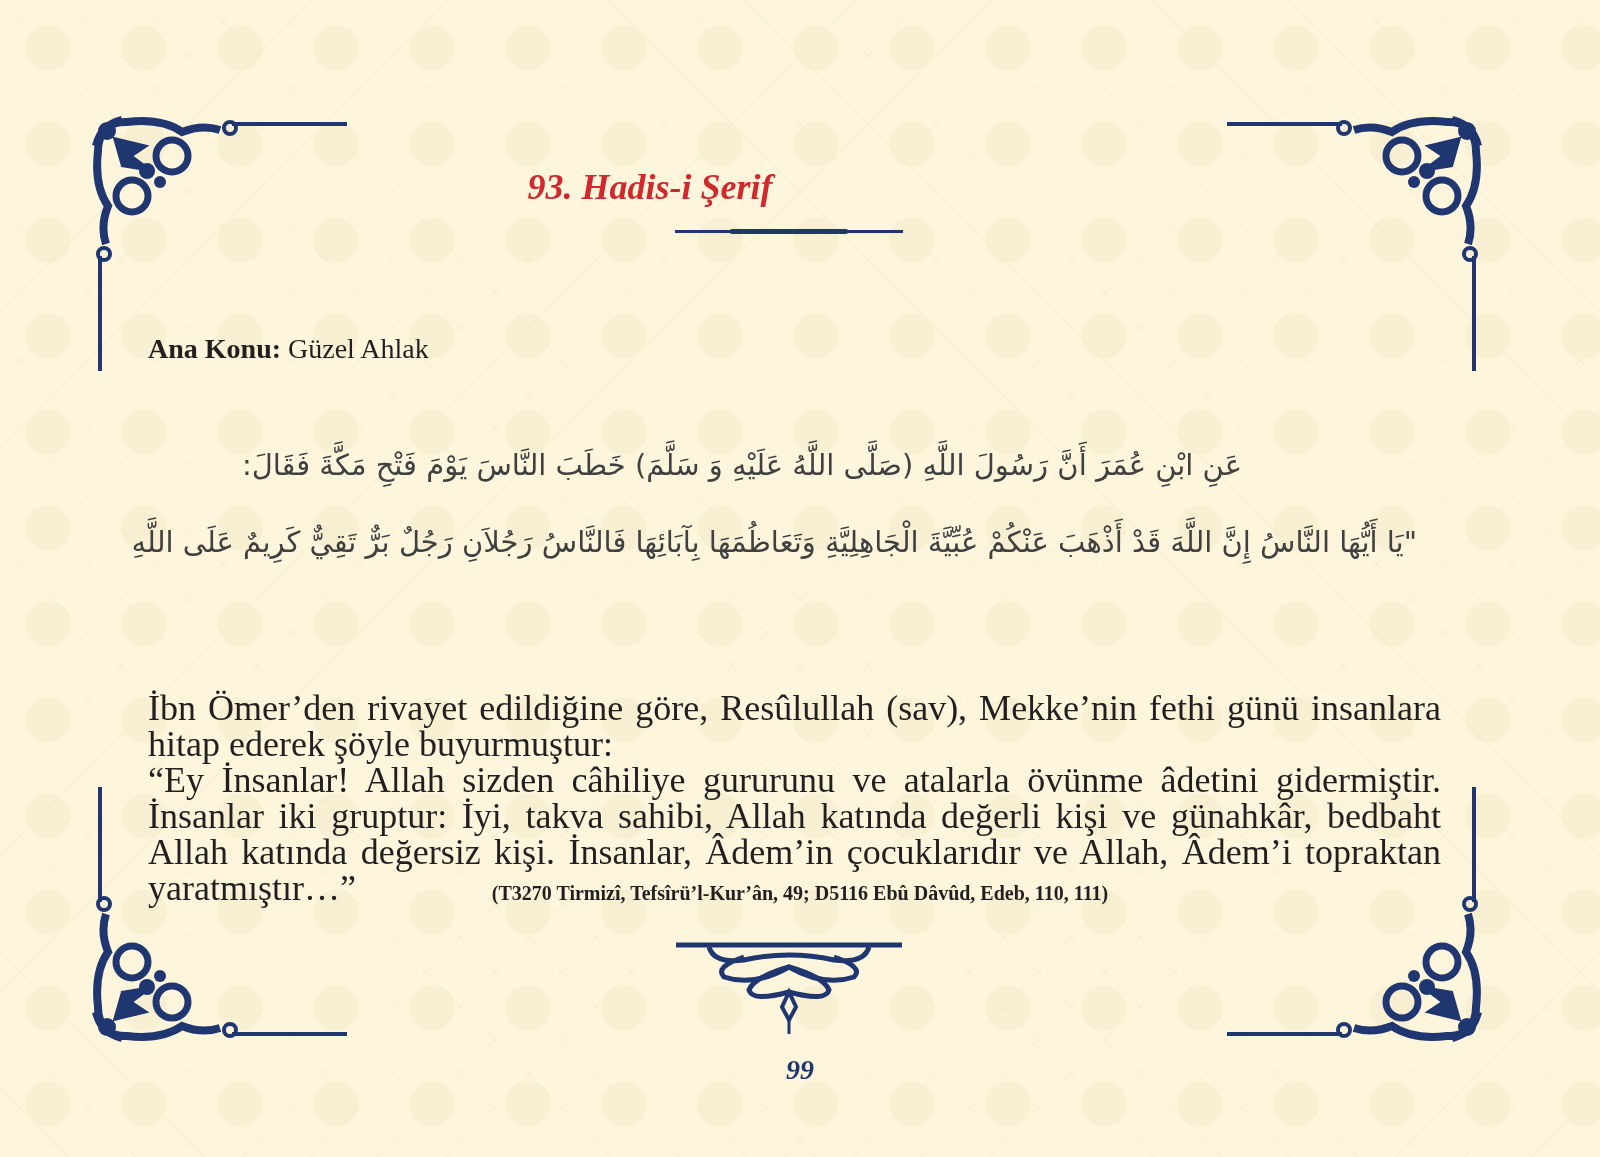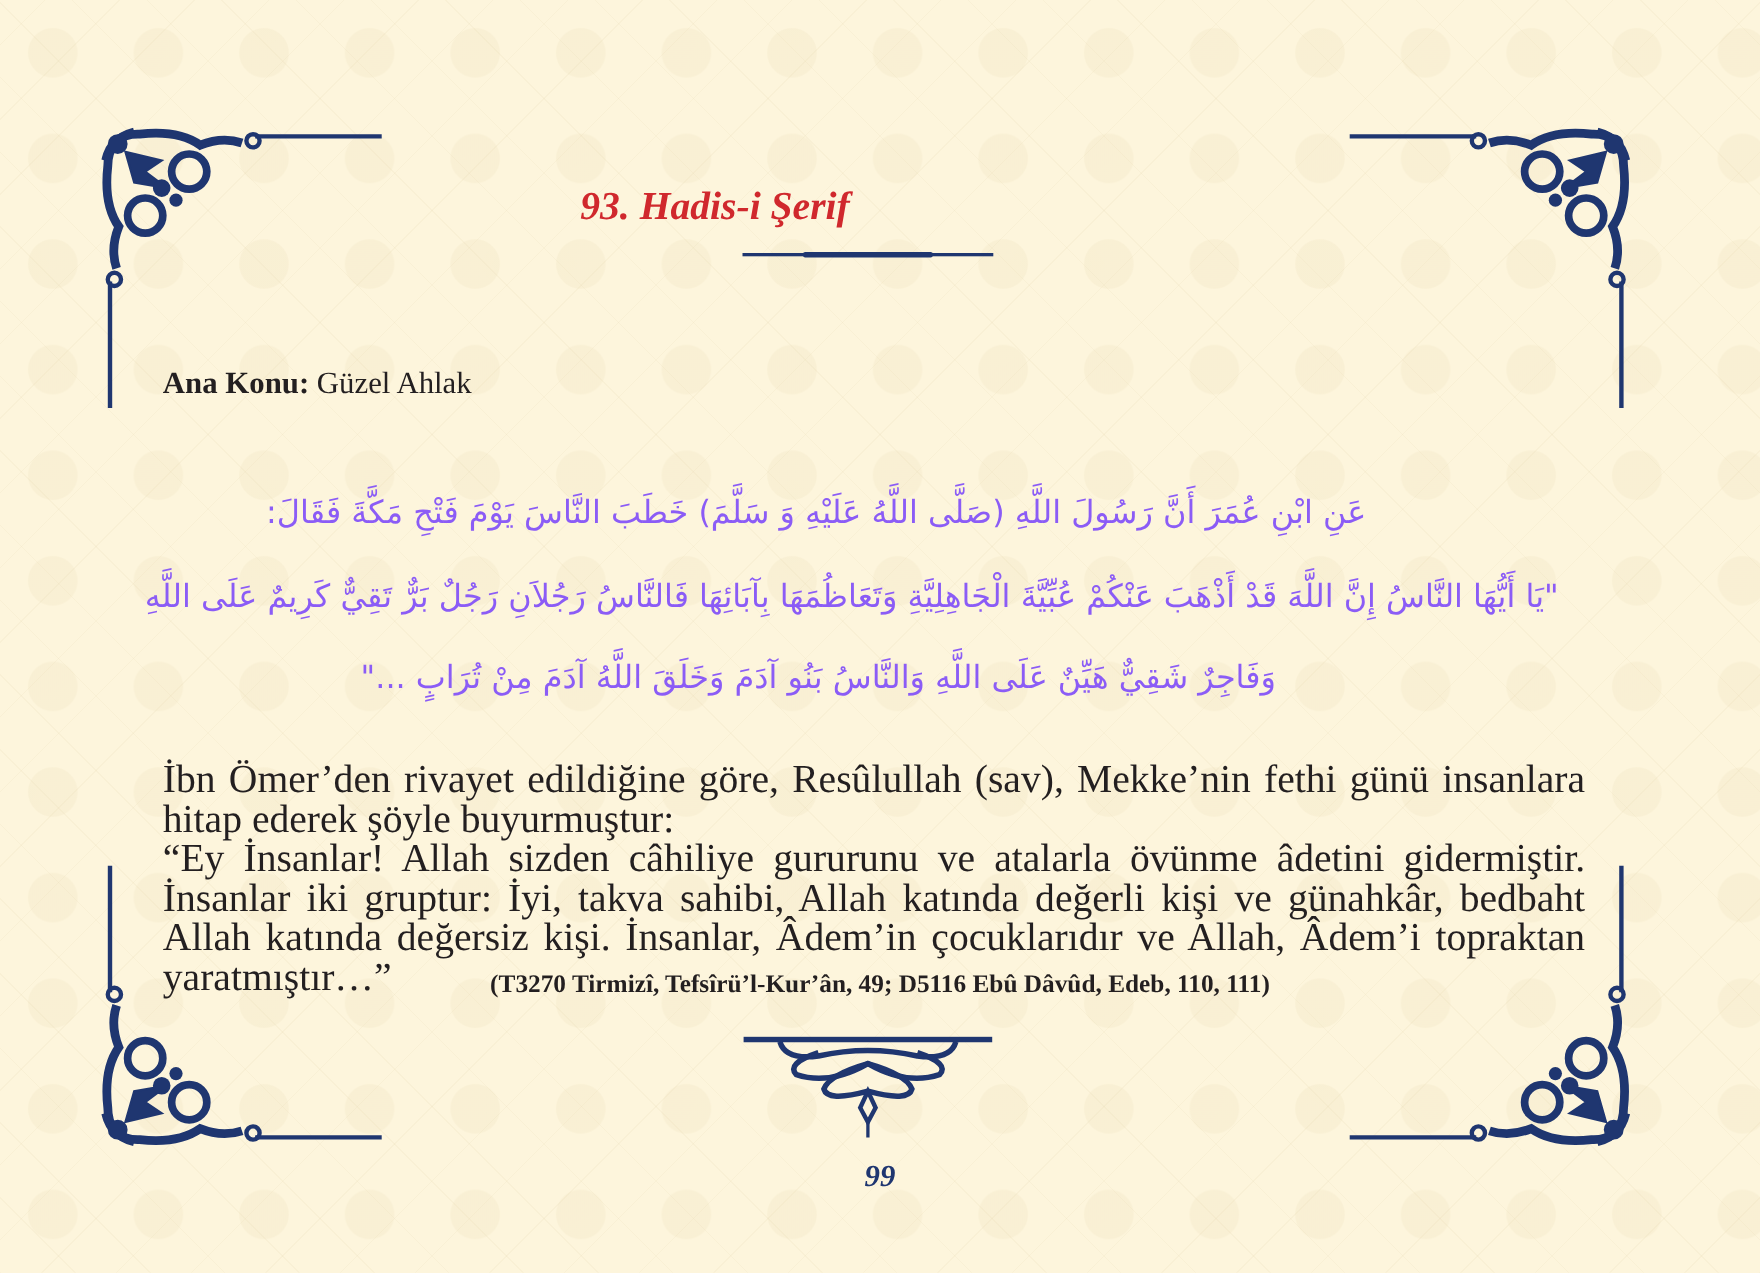--- a/index.html
+++ b/index.html
@@ -34,35 +34,35 @@
   }
   .title-rule::after {
     content: ""; position: absolute; left: 55px; top: -1px; width: 118px; height: 5px; background: #1f3670; border-radius: 2px;
   }
 
   .meta { position: absolute; left: 148px; top: 330px; font-size: 28px; line-height: 38px; text-align: right; }
   .meta b { font-weight: bold; }
 
   .arabic {
     position: absolute; direction: rtl; text-align: center;
-    font-family: "DejaVu Sans", sans-serif; font-size: 29px; color: #8b5cf6;
+    font-family: "DejaVu Sans", sans-serif; font-size: 29px; color: #404040;
     white-space: nowrap;
   }
   .ar1 { right: 358px; top: 448px; }
   .ar2 { right: 183px; top: 525px; }
   .ar3 { right: 440px; top: 598px; }
 
   .body-text {
     position: absolute; left: 148px; width: 1293px; top: 690px;
     font-size: 36px; line-height: 36px; text-align: justify;
   }
   .body-text .quote { }
   .source {
     position: absolute; left: 0; width: 1600px; text-align: center; top: 882px;
-    font-size: 23px; font-weight: bold;
+    font-size: 20px; font-weight: bold;
   }
 
   .bottom-orn { position: absolute; left: 674px; top: 942px; width: 230px; height: 100px; }
   .page-num {
     position: absolute; left: 0; width: 1600px; top: 1054px; text-align: center;
     color: #1f3670; font-weight: bold; font-size: 28px; font-style: italic;
   }
 </style>
 </head>
 <body>
@@ -139,21 +139,20 @@
 
   <div class="meta">
     <div>
       <b>Ana Konu:</b>
       <span>Güzel Ahlak</span>
     </div>
   </div>
 
   <div class="arabic ar1">عَنِ ابْنِ عُمَرَ أَنَّ رَسُولَ اللَّهِ (صَلَّى اللَّهُ عَلَيْهِ وَ سَلَّمَ) خَطَبَ النَّاسَ يَوْمَ فَتْحِ مَكَّةَ فَقَالَ:</div>
   <div class="arabic ar2">"يَا أَيُّهَا النَّاسُ إِنَّ اللَّهَ قَدْ أَذْهَبَ عَنْكُمْ عُبِّيَّةَ الْجَاهِلِيَّةِ وَتَعَاظُمَهَا بِآبَائِهَا فَالنَّاسُ رَجُلاَنِ رَجُلٌ بَرٌّ تَقِيٌّ كَرِيمٌ عَلَى اللَّهِ</div>
-  <div class="arabic ar3">وَفَاجِرٌ شَقِيٌّ هَيِّنٌ عَلَى اللَّهِ وَالنَّاسُ بَنُو آدَمَ وَخَلَقَ اللَّهُ آدَمَ مِنْ تُرَابٍ ..."</div>
 
   <div class="body-text">
     <span>İbn Ömer’den rivayet edildiğine göre, Resûlullah (sav), Mekke’nin fethi günü insanlara hitap ederek şöyle buyurmuştur:</span><br>
     <span class="quote">“Ey İnsanlar! Allah sizden câhiliye gururunu ve atalarla övünme âdetini gidermiştir. İnsanlar iki gruptur: İyi, takva sahibi, Allah katında değerli kişi ve günahkâr, bedbaht Allah katında değersiz kişi. İnsanlar, Âdem’in çocuklarıdır ve Allah, Âdem’i topraktan yaratmıştır…”</span>
   </div>
   <div class="source">(T3270 Tirmizî, Tefsîrü’l-Kur’ân, 49; D5116 Ebû Dâvûd, Edeb, 110, 111)</div>
 
   <svg class="bottom-orn" viewBox="0 0 230 100" fill="none" stroke="#1f3670">
     <line x1="2" y1="3" x2="228" y2="3" stroke-width="5"></line>
     <path d="M35 5 Q40 22 70 18 Q115 8 160 18 Q190 22 195 5" stroke-width="5"></path>

